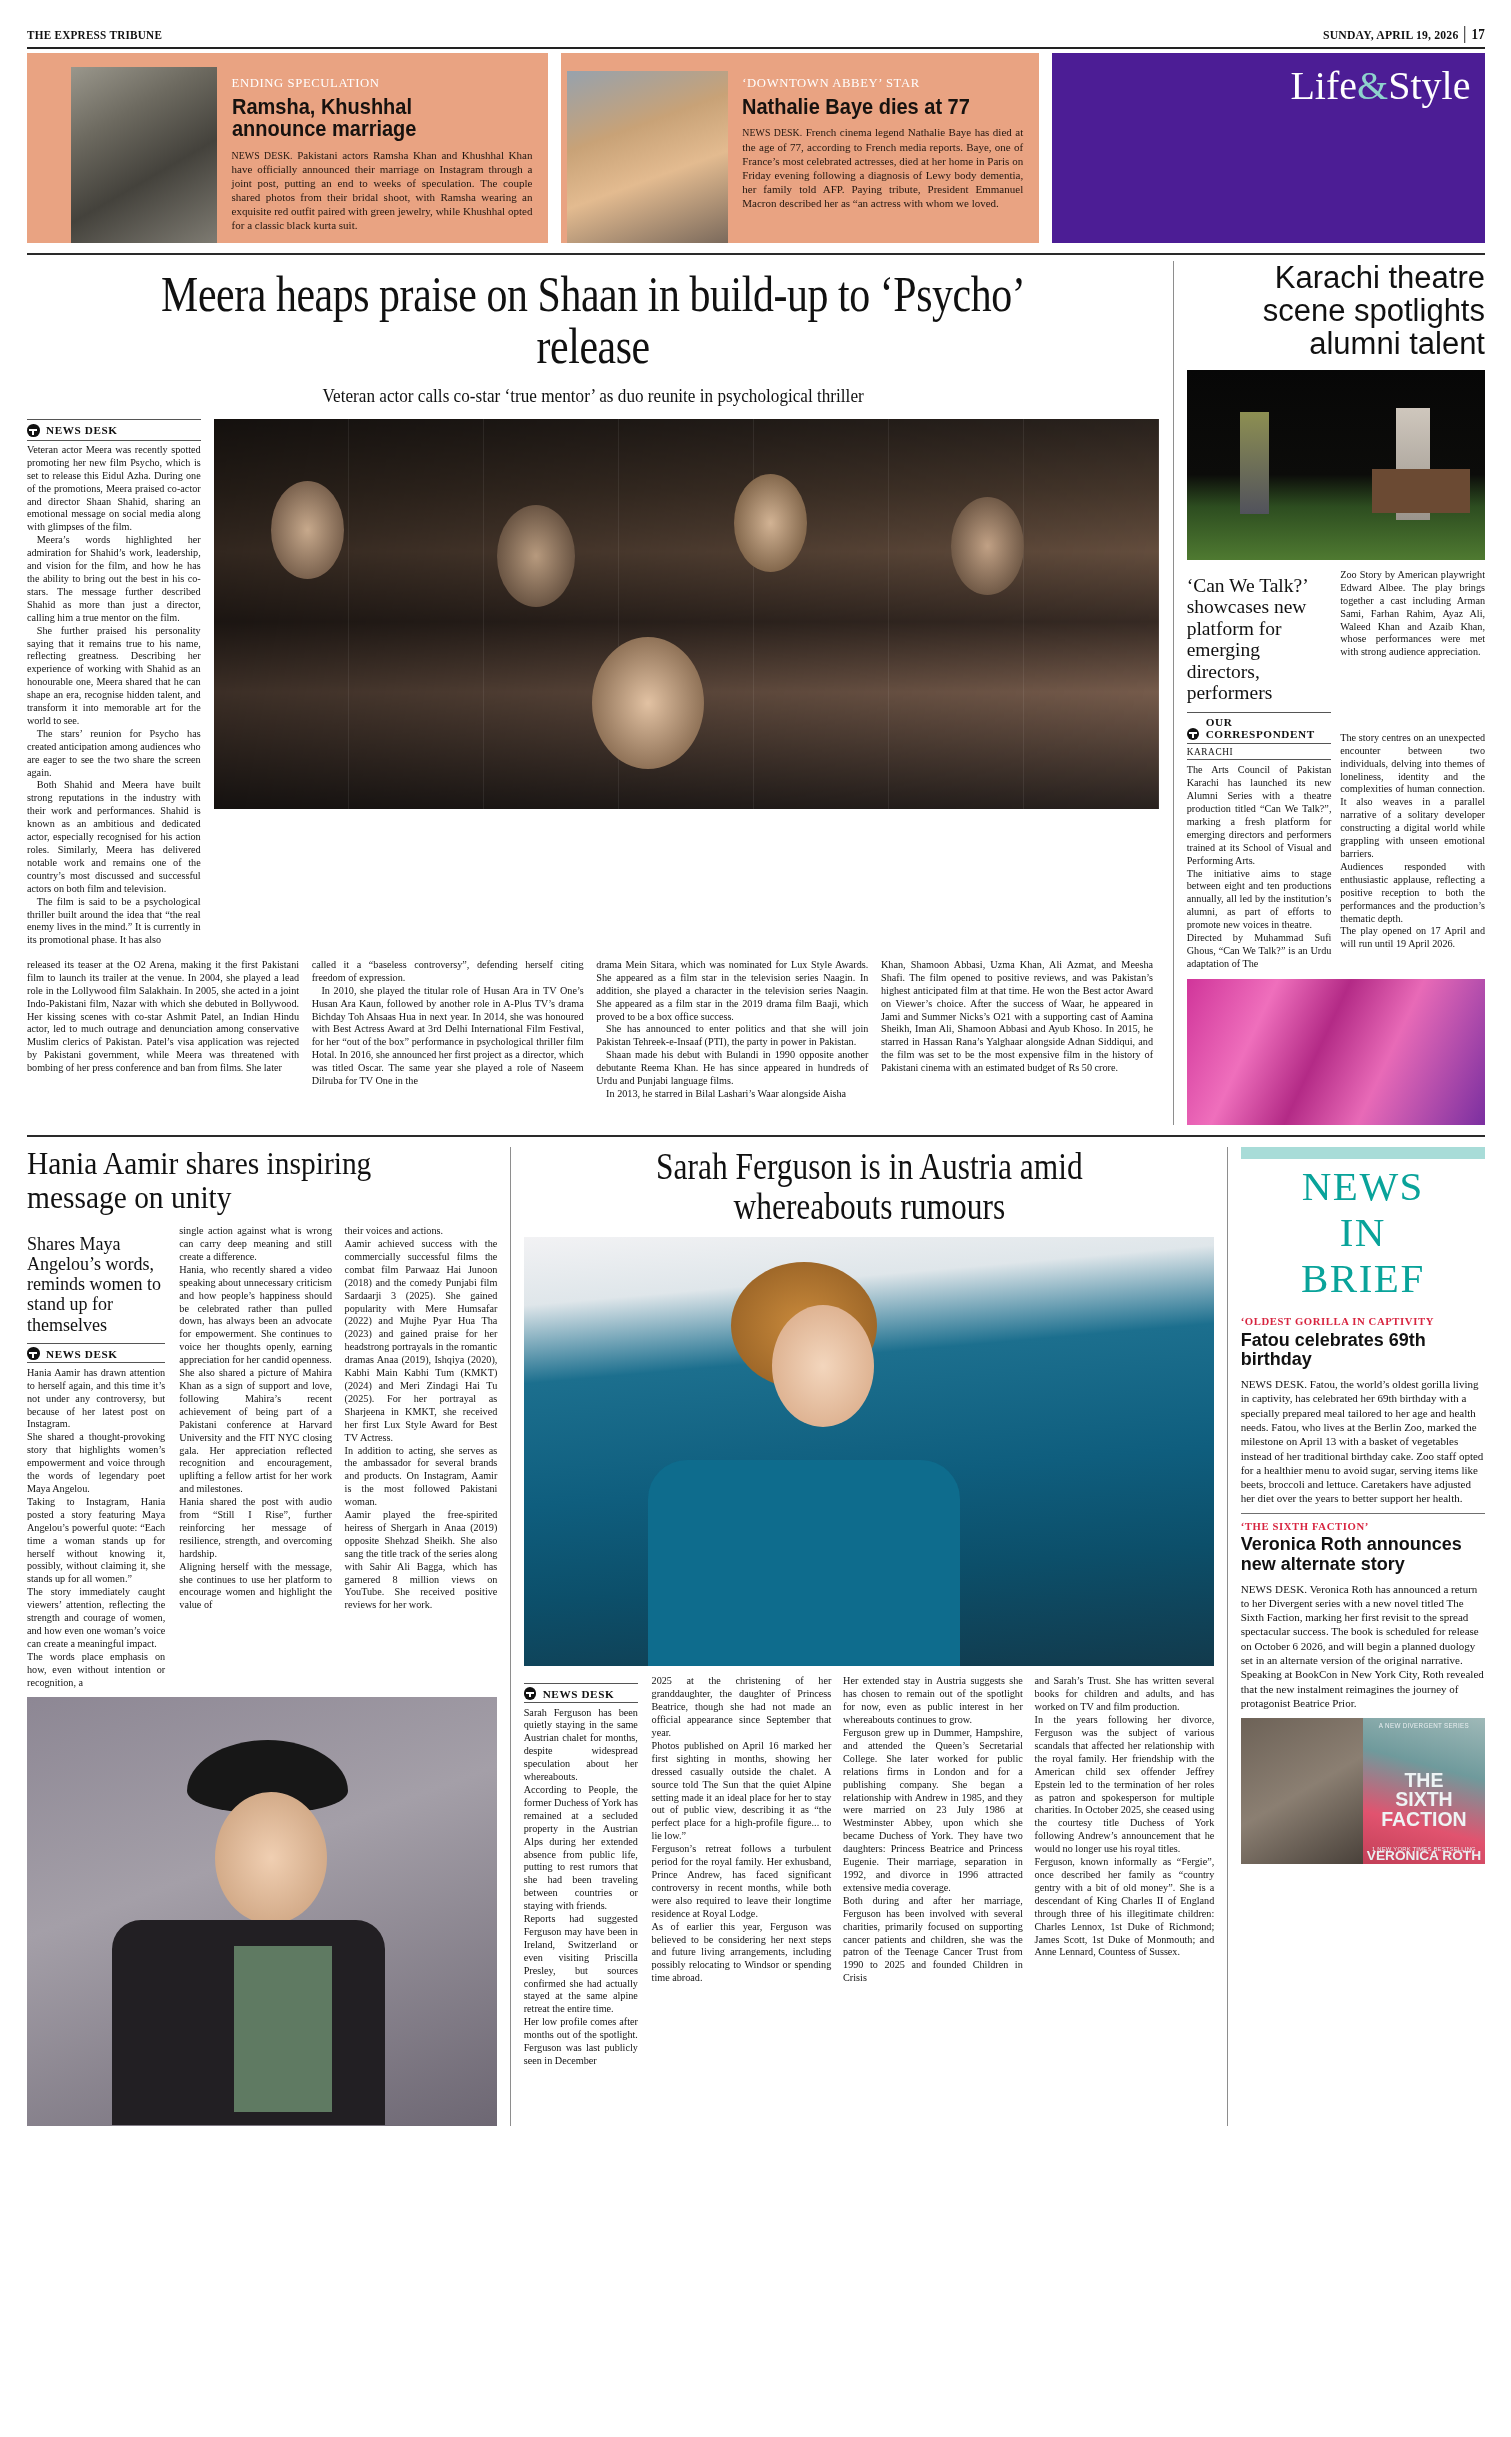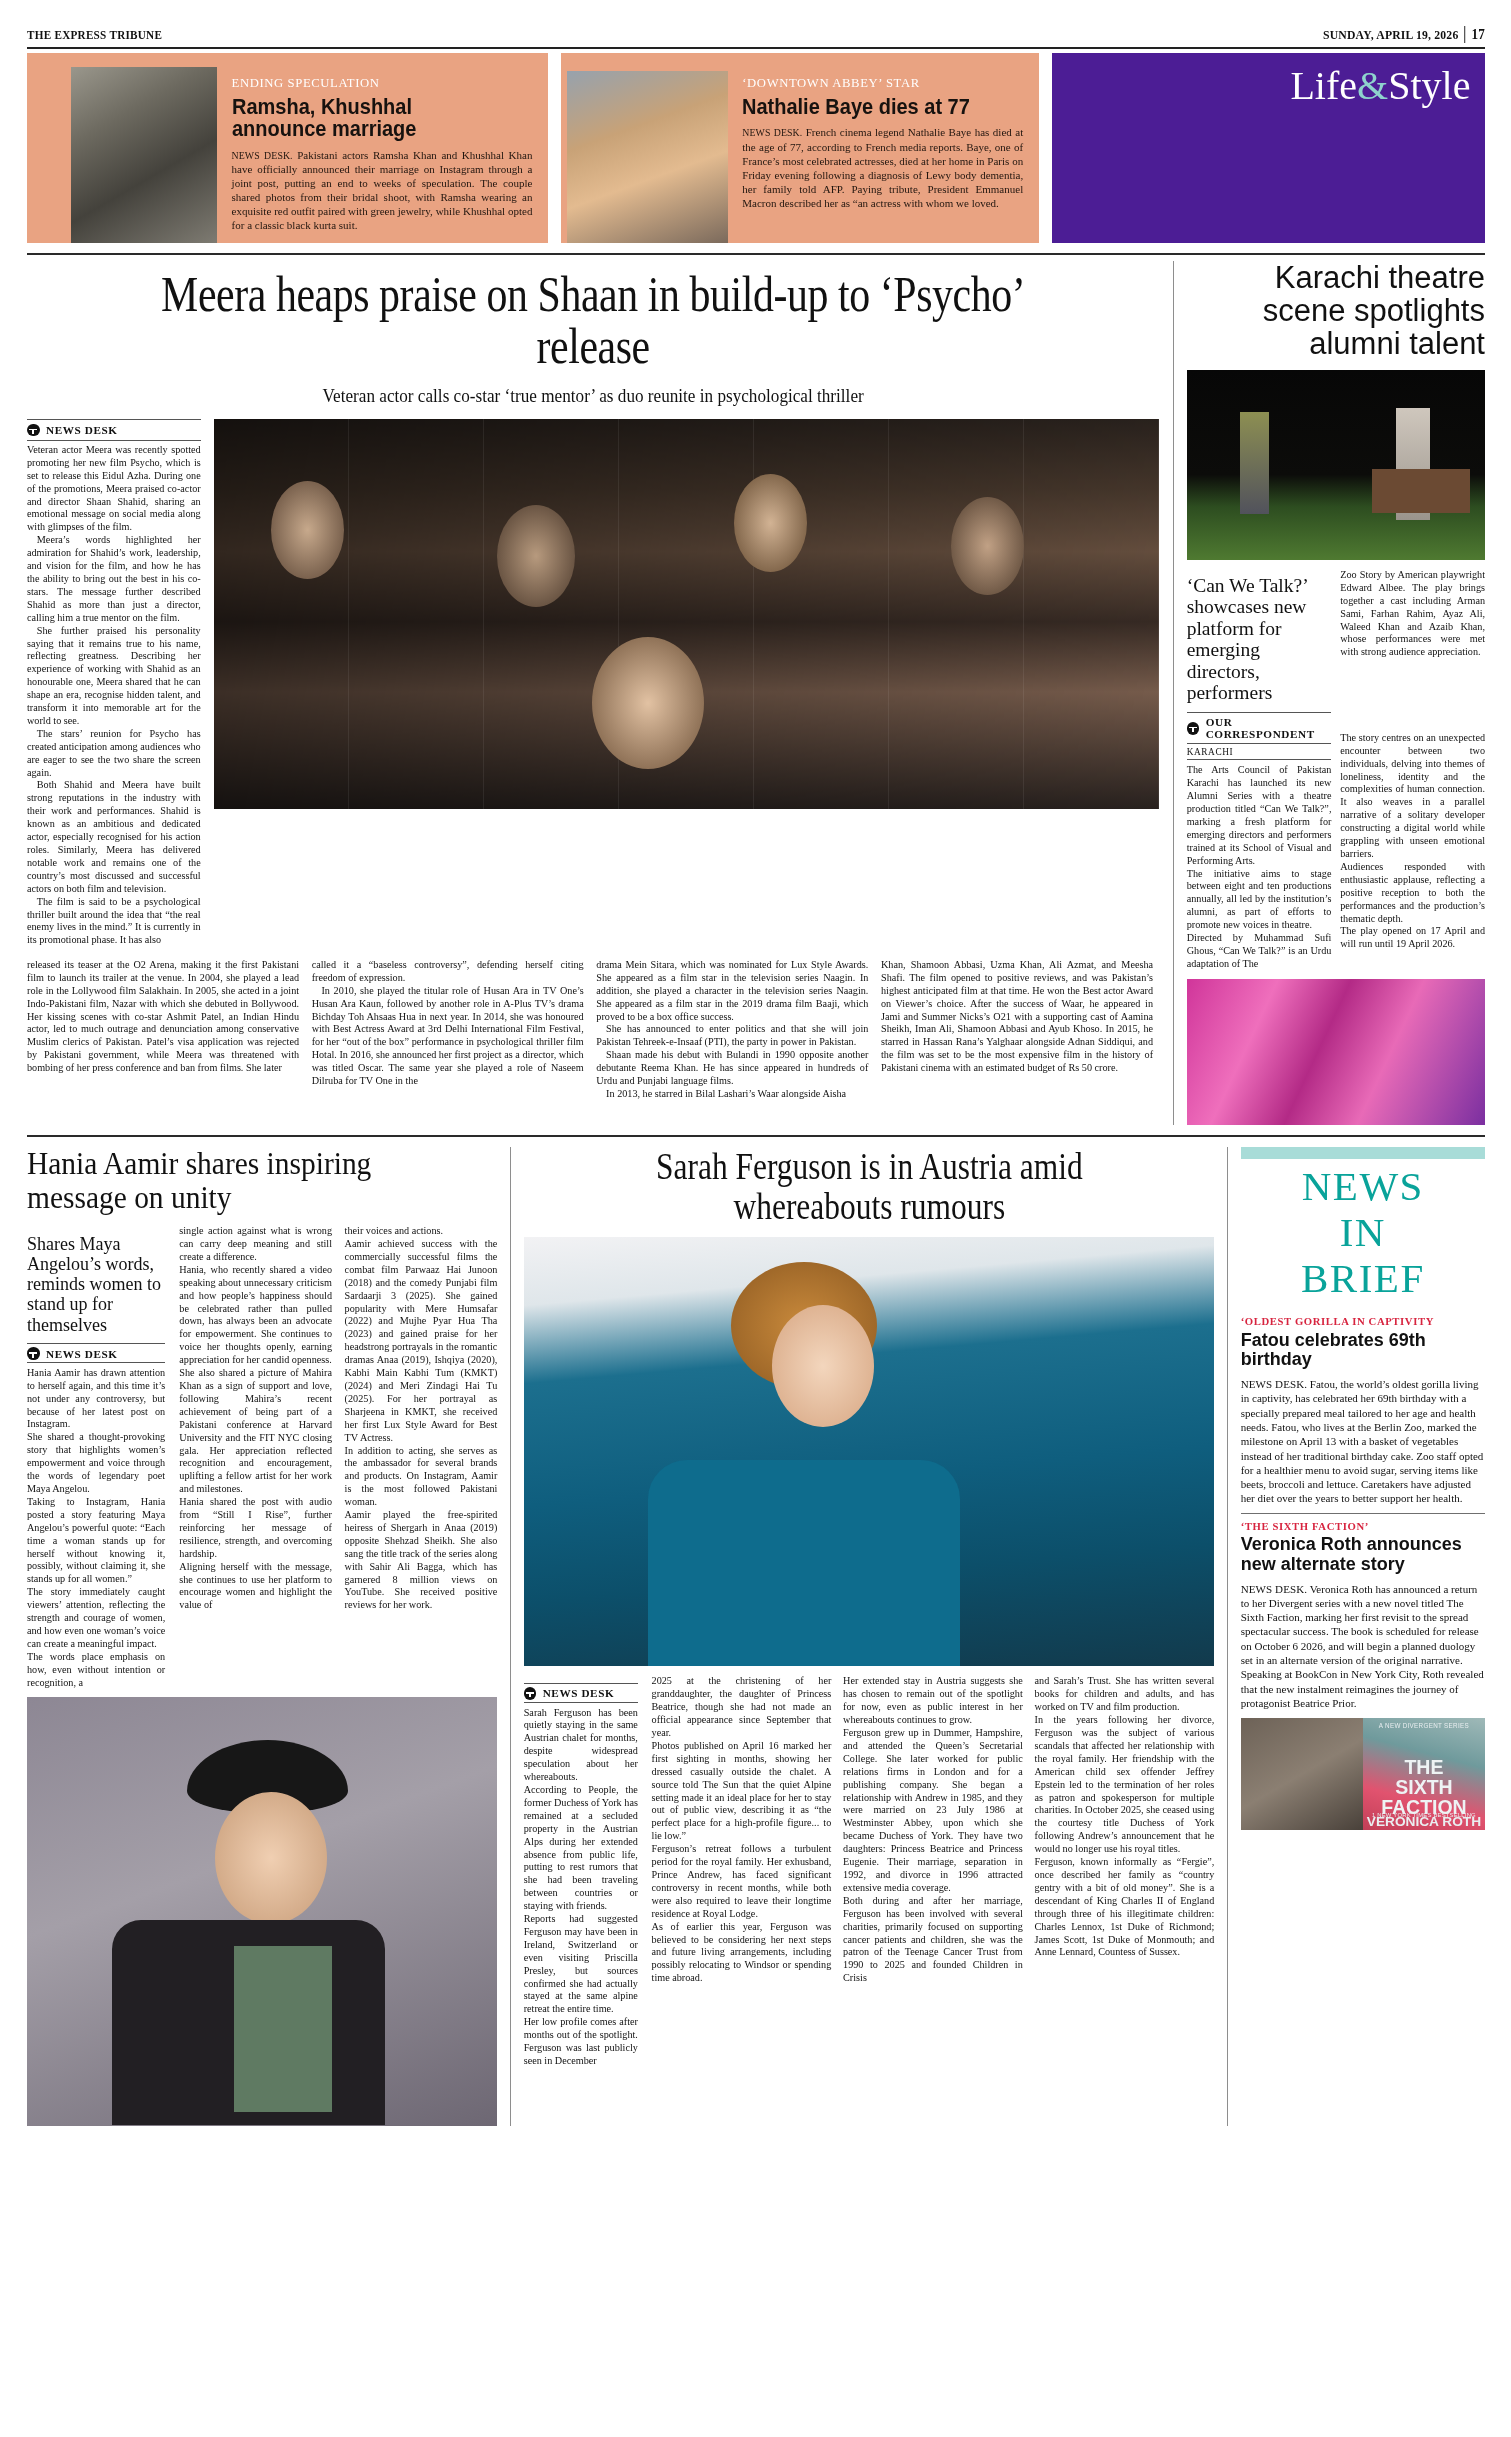--- a/index.html
+++ b/index.html
@@ -61,21 +61,21 @@
                margin-top:12.7px; transform:scaleX(.88); transform-origin:center top; }
 
   .cols3 { display:flex; gap:0; margin-top:11.7px; }
   .col { font-size:10.2px; line-height:1.265; text-align:justify; padding:0 6.3px; }
   .col:first-child { padding-left:0; }
   .col p { text-indent:9.8px; }
   .col p:first-child { text-indent:0; }
 
   .deskline { display:flex; align-items:center; gap:6.3px; border-bottom:0.7px solid #555;
               padding-bottom:2.4px; margin-bottom:3.4px; }
-  .deskline.topline { border-top:0.7px solid #555; padding-top:2.9px; }
+  .deskline.topline { border-top:0.7px solid #555; padding-top:2.9px;align-items:flex-end; }
   .t-logo { width:12.7px; height:12.7px; border-radius:50%; background:#111; position:relative;
             flex:0 0 12.7px;}
   .t-logo::after { content:""; position:absolute; left:2.4px; top:4.9px; width:7.8px; height:1.7px;
             background:#fff; }
   .t-logo::before { content:""; position:absolute; left:5.4px; top:4.9px; width:1.7px; height:5.4px;
             background:#fff; }
   .desk-label { font-family:"Liberation Serif",serif; font-weight:700; font-size:11.2px;
                 letter-spacing:0.6px; text-transform:uppercase; }
   .city-label { font-size:9.3px; letter-spacing:0.6px; text-transform:uppercase;
                 border-bottom:0.7px solid #555; padding-bottom:2.4px; margin-bottom:3.9px;}
@@ -126,21 +126,21 @@
   .nib-box { background:#a8dcd8; height:11.7px; }
   .nib-title { color:#09a39a; font-family:"Liberation Serif",serif; font-size:41px;
                text-align:center; line-height:1.12; letter-spacing:1.5px; margin-top:4.9px; }
   .nib-kicker { color:#d7243f; font-family:"Liberation Serif",serif; font-weight:700;
                 font-size:10.7px; letter-spacing:0.6px; text-transform:uppercase;
                 line-height:1.15; }
   .nib-head { font-family:"Liberation Sans",sans-serif; font-weight:700; font-size:18px;
               line-height:1.1; margin-top:2.9px; }
   .nib-body { font-size:11px; line-height:1.3; margin-top:6.8px; text-align:left;}
   .nib-body .byline { font-variant:small-caps; letter-spacing:0.1px;}
-  .nib-photo2 { width:100%; height:112px; margin-top:7.8px; display:flex; }
+  .nib-photo2 { width:100%; height:146px; margin-top:7.8px; display:flex; }
   .nib-p2a { flex:1; background:linear-gradient(150deg,#6d6257 0%,#8b7f72 50%,#49413a 100%); }
   .nib-p2b { flex:1; background:linear-gradient(195deg,#9fb9b8 0%,#6f9a9c 35%,#e1536f 70%,#c23f57 100%);
              position:relative; overflow:hidden;}
   .bookcap { position:absolute; left:2.9px; right:2.9px; color:#e9eef0;
              font-family:"Liberation Sans",sans-serif; }
   .bookcap.top { top:3.9px; font-size:6.3px; letter-spacing:0.3px; text-align:center;}
   .bookcap.mid { top:36%; font-size:19.5px; font-weight:700; line-height:1.02;
                  text-align:center; color:#eef3f4; }
   .bookcap.bot { bottom:11.7px; font-size:5.9px; text-align:center; letter-spacing:0.2px;}
   .bookcap.auth{ bottom:1px; font-size:13.7px; font-weight:700; text-align:center;}

